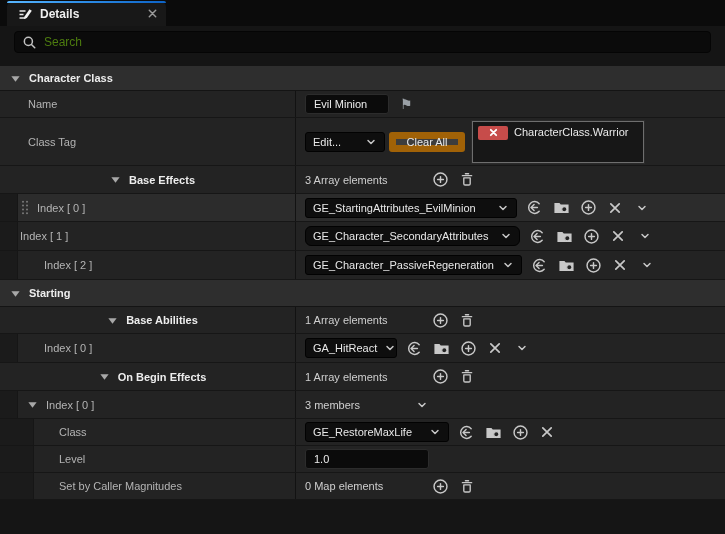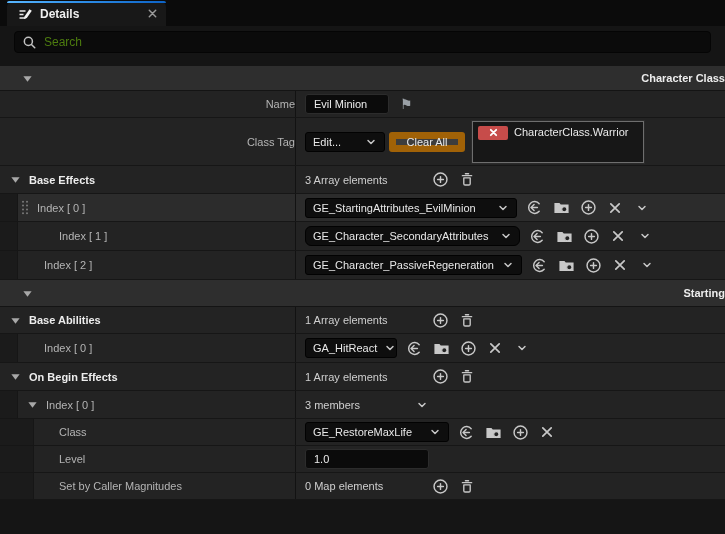--- a/index.html
+++ b/index.html
@@ -16,34 +16,34 @@
   
   .search-row{height:32px;display:flex;align-items:center;padding:0 14px;background:#151515;flex:0 0 auto;}
   .search-box{flex:1;height:22px;background:#0b0b0b;border:1px solid #050505;border-radius:4px;display:flex;align-items:center;padding:0 7px;gap:7px;}
   .search-placeholder{color:#4d7c0f;font-size:12px;}
 
   .gap-row{height:8px;background:#151515;flex:0 0 auto;}
   .filler{flex:1;background:#151515;}
 
   
   .row{display:flex;align-items:stretch;background:#232323;border-bottom:1px solid #161616;position:relative;flex:0 0 auto;}
-  .cat-header{height:25px;background:#2e2e2e;display:flex;align-items:center;padding-left:22px;gap:8px;border-bottom:1px solid #141414;flex:0 0 auto;justify-content:space-between;}
+  .cat-header{height:25px;background:#2e2e2e;display:flex;align-items:center;padding-left:10px;gap:8px;border-bottom:1px solid #141414;flex:0 0 auto;}
   .cat-header .hdr-label{color:#ededed;font-size:11px;font-weight:bold;}
   .cell-name{width:296px;display:flex;align-items:center;border-right:1px solid #121212;position:relative;}
   .cell-value{flex:1;display:flex;align-items:center;gap:7px;padding-left:9px;position:relative;}
   .label{color:#b4b4b4;font-size:11px;}
   .sub-hdr-label{color:#ededed;font-size:11px;font-weight:bold;}
   .count-text{color:#cfcfcf;font-size:11px;}
   .gutter{position:absolute;left:0;top:0;bottom:0;background:#1b1b1b;border-right:1px solid #161616;}
   .g1{width:18px;} .g2{width:34px;}
   .row-hi{background:#2c2c2c;}
 
   
-  .pad-top{padding-left:28px;justify-content:flex-end;}
-  .tri-at-10{padding-left:10px;gap:8px;}
+  .pad-top{padding-left:28px;}
+  .tri-at-10{padding-left:10px;gap:8px;justify-content:center;}
 
   
   .combo{display:flex;align-items:center;justify-content:space-between;background:#0e0e0e;border:1px solid #020202;border-radius:3px;height:20px;padding:0 7px;gap:7px;}
   .combo-text{color:#e8e8e8;font-size:11px;white-space:nowrap;}
   .field{background:#0b0b0b;border:1px solid #2c2c2c;border-radius:3px;height:20px;display:flex;align-items:center;padding:0 8px;}
   .field-text{color:#ececec;font-size:11px;}
   .btn{background:#3d3d3d;border:7px solid #a16207;border-radius:3px;height:20px;display:flex;align-items:center;justify-content:center;}
   .btn-text{color:#e8e8e8;font-size:11px;}
   .icon-btn{width:20px;height:20px;display:flex;align-items:center;justify-content:center;}
   .icon{display:flex;align-items:center;justify-content:center;}
@@ -231,21 +231,21 @@
         </span>
       <span class="icon-btn">
           <svg width="12" height="12" viewBox="0 0 14 14">
             <path d="M3.5 5.2 L7 8.8 L10.5 5.2" stroke="#c8c8c8" stroke-width="1.7" fill="none" stroke-linecap="round" stroke-linejoin="round"></path>
           </svg>
         </span>
     </div>
   </div>
 
   <div class="row" style="height:29px">
-    <div class="cell-name" style="padding-left:59px;">
+    <div class="cell-name" style="padding-left:20px;">
       <div class="gutter g1"></div>
       <span class="label">Index [ 1 ]</span>
     </div>
     <div class="cell-value">
       <div class="combo w-c2">
         <span class="combo-text">GE_Character_SecondaryAttributes</span>
         <span class="icon">
             <svg width="12" height="12" viewBox="0 0 14 14">
               <path d="M3.5 5.2 L7 8.8 L10.5 5.2" stroke="#c8c8c8" stroke-width="1.7" fill="none" stroke-linecap="round" stroke-linejoin="round"></path>
             </svg>

